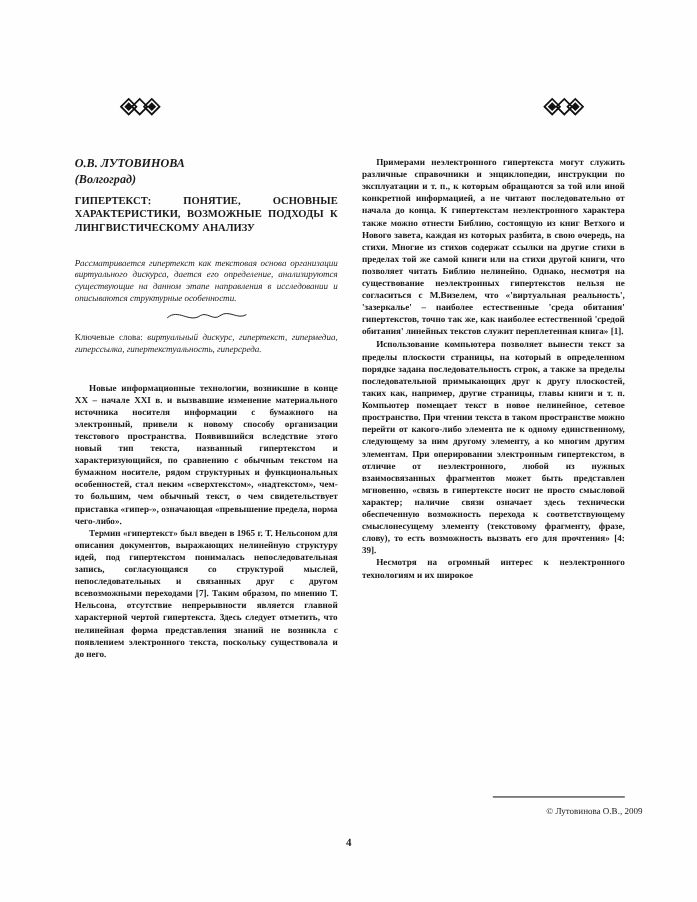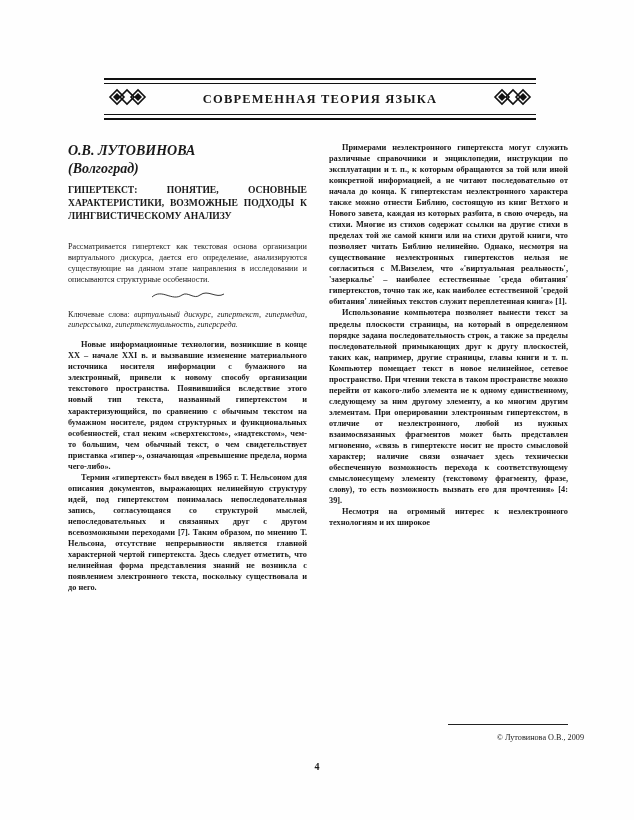--- a/index.html
+++ b/index.html
@@ -75,48 +75,49 @@
   }
   .col {
     width: 239px;
     font-size: 8.3px;
     line-height: 1.33;
     text-align: justify;
   }
   .author {
     font-style: italic;
     font-weight: bold;
-    font-size: 14px;
+    font-size: 11px;
     line-height: 1.3;
     margin-bottom: 6px;
   }
   .title {
     font-weight: bold;
     font-size: 9.6px;
     line-height: 1.32;
     margin-bottom: 20px;
     text-transform: uppercase;
   }
   .abstract {
+    font-style: italic;
     font-size: 8.2px;
     line-height: 1.32;
     text-align: justify;
     margin-bottom: 4px;
   }
   .swirl {
     text-align: center;
     margin: 2px 0 6px 0;
     height: 14px;
   }
   .keywords {
     font-style: italic;
     font-size: 8.2px;
     line-height: 1.32;
     text-align: justify;
-    margin-bottom: 8px;
+    margin-bottom: 23px;
   }
   .keywords .kw-lead {
     font-style: normal;
   }
   p.body-par {
     margin: 0;
     text-indent: 13px;
     text-align: justify;
     hyphens: auto;
     font-weight: bold;
@@ -143,25 +144,20 @@
     text-align: center;
     font-size: 10px;
     font-weight: bold;
   }
 </style>
 </head>
 <body>
 
 <div class="page">
 
-  <div class="header-band">
-    <div class="inner-line-top"></div>
-    <div class="inner-line-bottom"></div>
-    <div class="header-title">СОВРЕМЕННАЯ ТЕОРИЯ ЯЗЫКА</div>
-  </div>
 
   <div class="orn left">
     <svg width="50" height="22" viewBox="0 0 50 22">
       <g fill="none" stroke="#111" stroke-width="1.6">
         <path d="M3 11 L10 4 L17 11 L10 18 Z"></path>
         <path d="M13 11 L20 4 L27 11 L20 18 Z"></path>
         <path d="M24 11 L31 4 L38 11 L31 18 Z"></path>
       </g>
       <g fill="#111">
         <path d="M6 11 L10 7 L14 11 L10 15 Z"></path>

